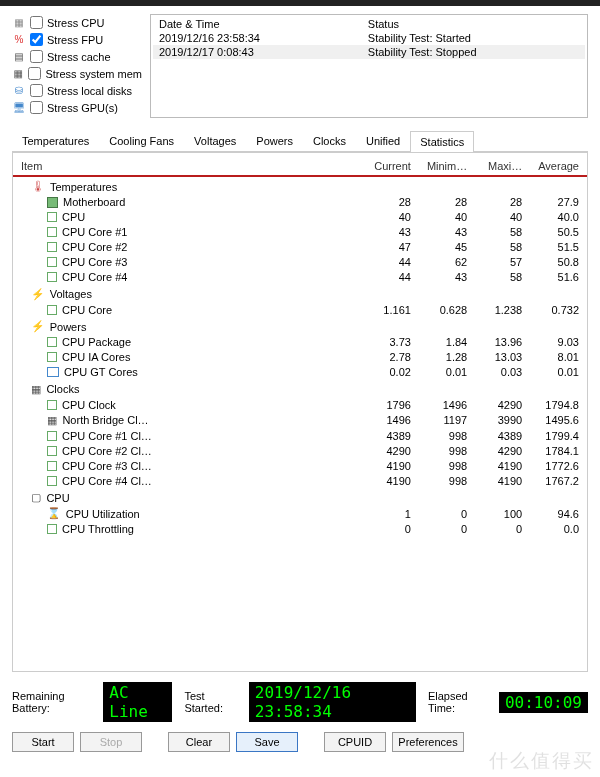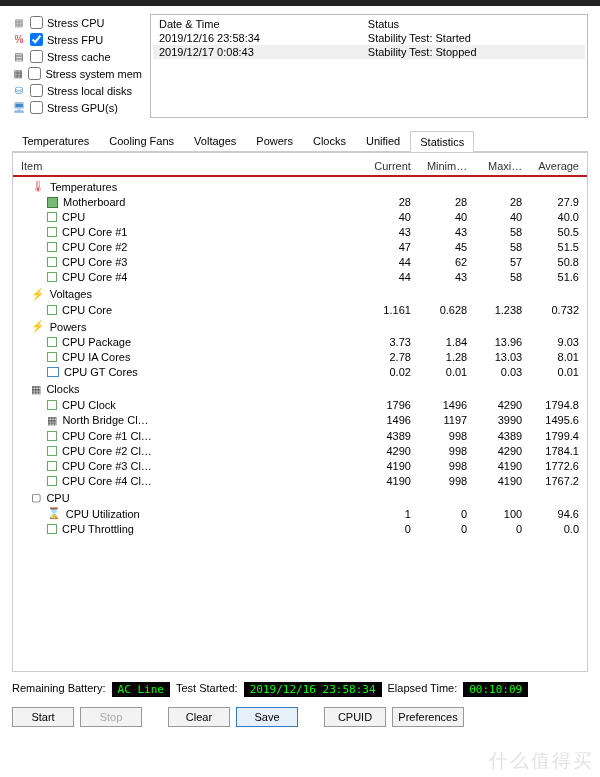--- a/index.html
+++ b/index.html
@@ -29,22 +29,22 @@
 .tree0 { padding-left: 10px; display: flex; align-items: center; gap: 5px; }
 .sq { width: 10px; height: 10px; border: 1px solid #6a6; display: inline-block; }
 .sq-chip { width: 11px; height: 11px; background: #7b7; border: 1px solid #474; display: inline-block; }
 .sq-therm { color: #c44; }
 .sq-volt { color: #f90; }
 .sq-pow { color: #a70; }
 .sq-clock { color: #555; }
 .sq-cpu { color: #444; }
 .sq-hour { color: #c60; }
 .sq-mon { width: 12px; height: 10px; border: 1px solid #48c; display: inline-block; position: relative; }
-.status-row { display: flex; gap: 6px; margin-top: 10px; }
-.blk { background: #000; color: #0f0; padding: 1px 6px; font-family: monospace; font-size: 11px; }
+.status-row { display: flex; align-items: center; gap: 12px; margin-top: 10px; }
+.blk { background: #000; color: #0f0; padding: 1px 6px; font-family: monospace; font-size: 16px; }
 .btn-row { display: flex; gap: 6px; margin-top: 10px; }
 .btn { border: 1px solid #999; background: #f3f3f3; padding: 3px 0; width: 62px; text-align: center; cursor: pointer; }
 .btn.wide { width: 72px; }
 .btn.primary { border: 1px solid #3a76c4; background: #e6f0fb; }
 .btn.disabled { color: #aaa; }
 .watermark { position: absolute; right: 6px; bottom: 3px; font-size: 19px; color: rgba(0,0,0,.12); letter-spacing: 2px; pointer-events: none; }
 </style>
 </head>
 <body>
 

